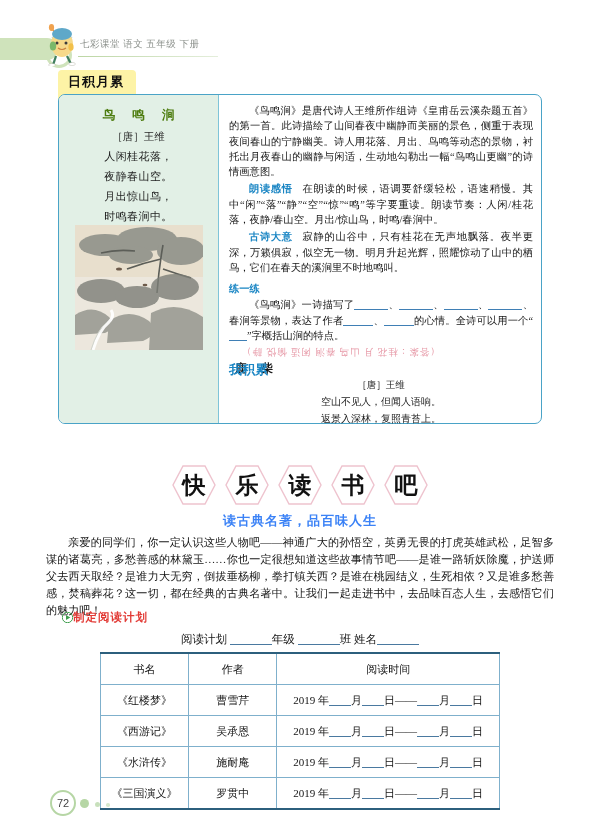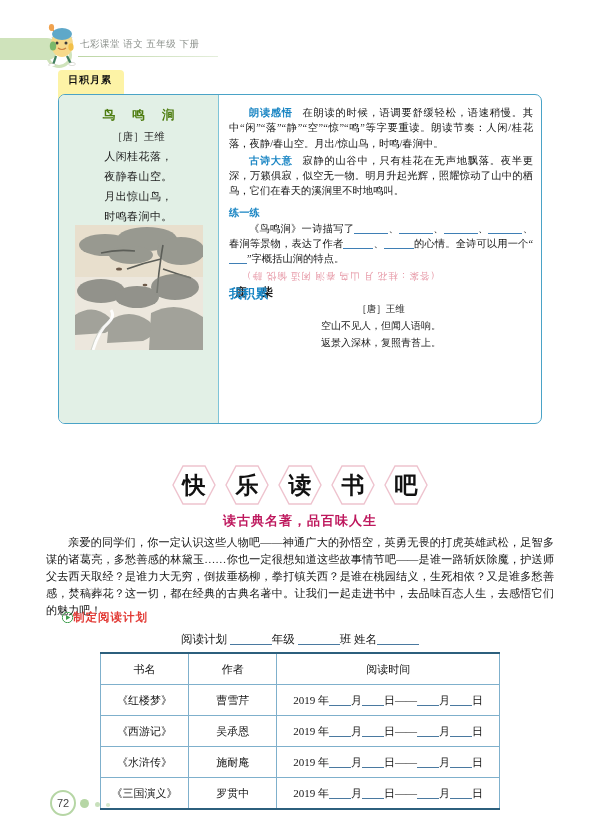--- a/index.html
+++ b/index.html
@@ -30,21 +30,21 @@
     position:absolute;left:78px;top:56px;width:140px;height:1px;
     background:linear-gradient(to right,#bcd6a4,#e4eedb);
   }
 
   
   .tag-riji{
     position:absolute;left:58px;top:70px;
     background:#fdf3a6;border-radius:4px;
     padding:3px 12px 18px 10px;
     font-family:"Liberation Sans","DejaVu Sans",sans-serif;
-    font-weight:bold;font-size:10px;color:#111;letter-spacing:1px;
+    font-weight:bold;font-size:13px;color:#111;letter-spacing:1px;
   }
 
   
   .main-box{
     position:absolute;left:58px;top:94px;width:484px;height:330px;
     border:1.2px solid #4aa3c7;border-radius:7px;box-sizing:border-box;
     background:#fff;
   }
   .poem-panel{
     position:absolute;left:0px;top:0px;width:160px;height:100%;
@@ -106,21 +106,21 @@
   }
   .hexcell{position:relative;width:44px;height:44px;}
   .hexcell svg{position:absolute;inset:0;}
   .hexcell span{
     position:absolute;inset:0;display:flex;align-items:center;justify-content:center;
     font-size:23px;font-weight:bold;color:#111;
     font-family:"Liberation Serif","DejaVu Serif",serif;
   }
   .kl-sub{
     position:absolute;left:0;right:0;top:512px;text-align:center;
-    font-size:13px;font-weight:bold;letter-spacing:1px;color:#be185d;
+    font-size:13px;font-weight:bold;letter-spacing:1px;color:#3b82f6;
   }
 
   .intro{
     position:absolute;left:46px;top:534px;width:508px;
     font-size:11.1px;line-height:17px;text-align:justify;color:#141414;
     text-indent:22px;
   }
 
   .plan-head{
     position:absolute;left:62px;top:610px;
@@ -232,20 +232,21 @@
           <path d="M16 125 q6 -20 16 -28" stroke="#cfd3cc" stroke-width="1" fill="none"></path>
           <g fill="#6d5a4a">
             <ellipse cx="44" cy="44" rx="3" ry="1.6"></ellipse>
             <ellipse cx="70" cy="60" rx="2.4" ry="1.3"></ellipse>
           </g>
         </svg>
       </div>
     </div>
 
     <div class="right-col">
+      <p class="p-body">《鸟鸣涧》是唐代诗人王维所作组诗《皇甫岳云溪杂题五首》的第一首。此诗描绘了山间春夜中幽静而美丽的景色，侧重于表现夜间春山的宁静幽美。诗人用花落、月出、鸟鸣等动态的景物，衬托出月夜春山的幽静与闲适，生动地勾勒出一幅“鸟鸣山更幽”的诗情画意图。</p>
 
       <p class="p-body blk">
         <span class="sec-head">朗读感悟</span>
         &nbsp;&nbsp;<span>在朗读的时候，语调要舒缓轻松，语速稍慢。其中“闲”“落”“静”“空”“惊”“鸣”等字要重读。朗读节奏：人闲/桂花落，夜静/春山空。月出/惊山鸟，时鸣/春涧中。</span>
       </p>
 
       <p class="p-body blk">
         <span class="sec-head">古诗大意</span>
         &nbsp;&nbsp;<span>寂静的山谷中，只有桂花在无声地飘落。夜半更深，万籁俱寂，似空无一物。明月升起光辉，照耀惊动了山中的栖鸟，它们在春天的溪涧里不时地鸣叫。</span>
       </p>

